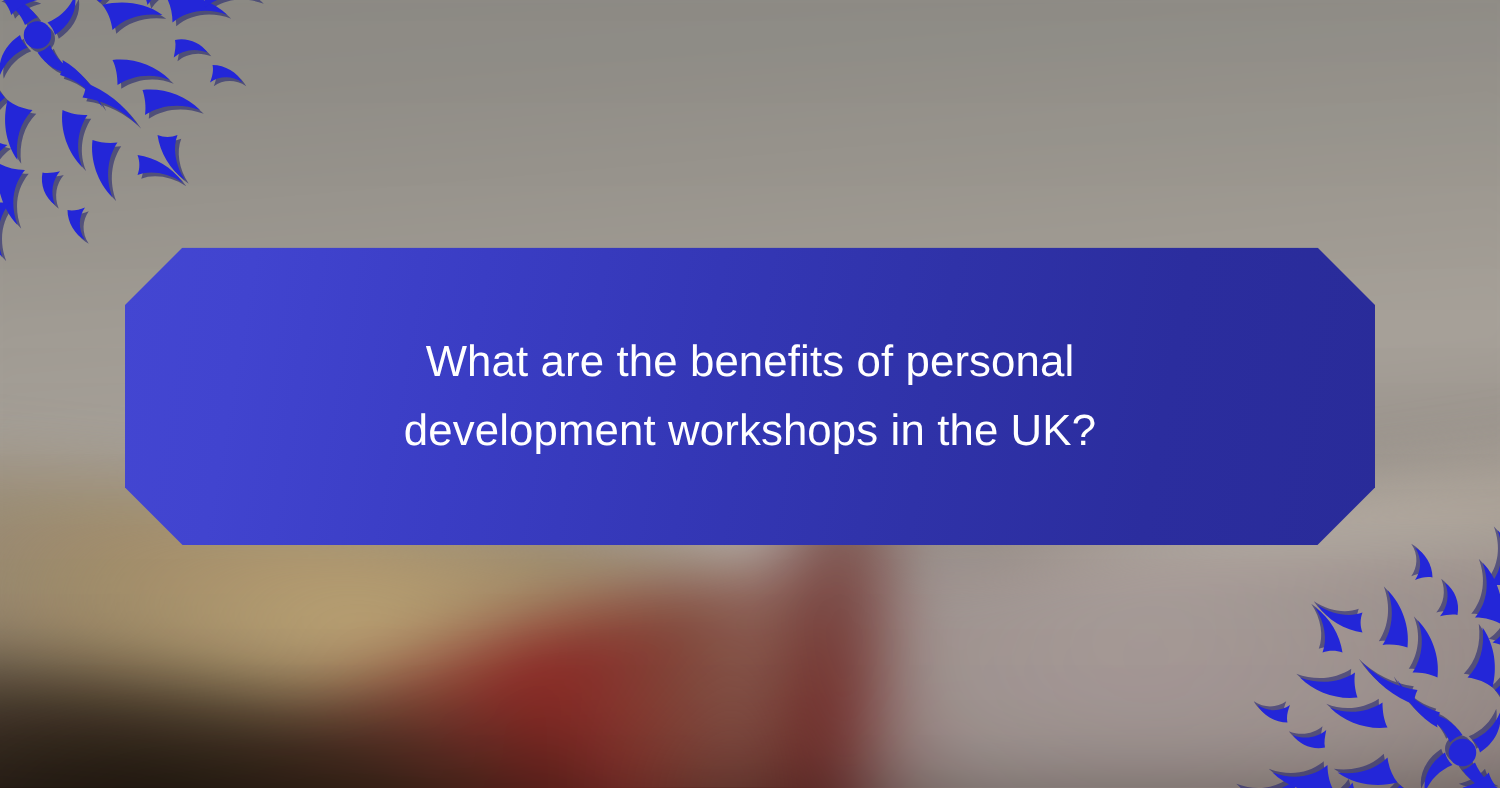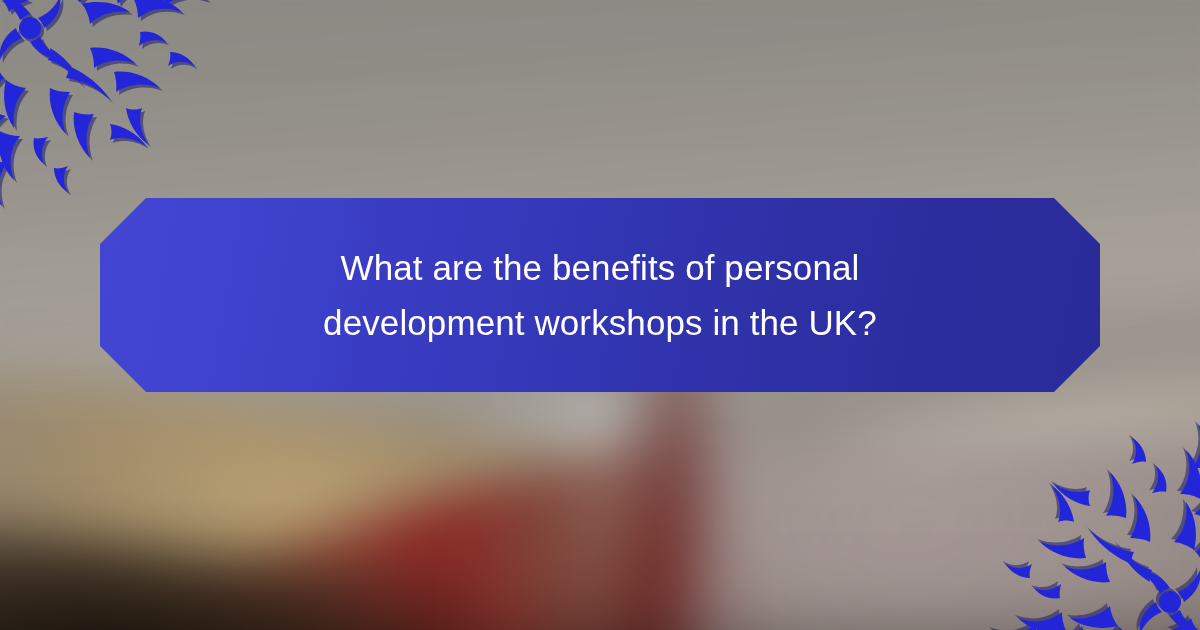--- a/index.html
+++ b/index.html
@@ -181,21 +181,21 @@
   .ornament svg { display: block; width: 100%; height: 100%; }
   .orn-tl { left: -36px; top: -38px; }
   .orn-br { right: -36px; bottom: -38px; transform: rotate(180deg); }
 
   
   .banner {
     position: absolute;
     left: 100px;
     top: 198px;
     width: 1000px;
-    height: 194px;
+    height: 238px;
     background: linear-gradient(100deg,
         #4346d2 0%,
         #4144cf 10%,
         #3a3dc4 28%,
         #3437b6 46%,
         #2f32a8 64%,
         #2b2d9e 82%,
         #292b99 100%);
     clip-path: polygon(
       46px 0,

